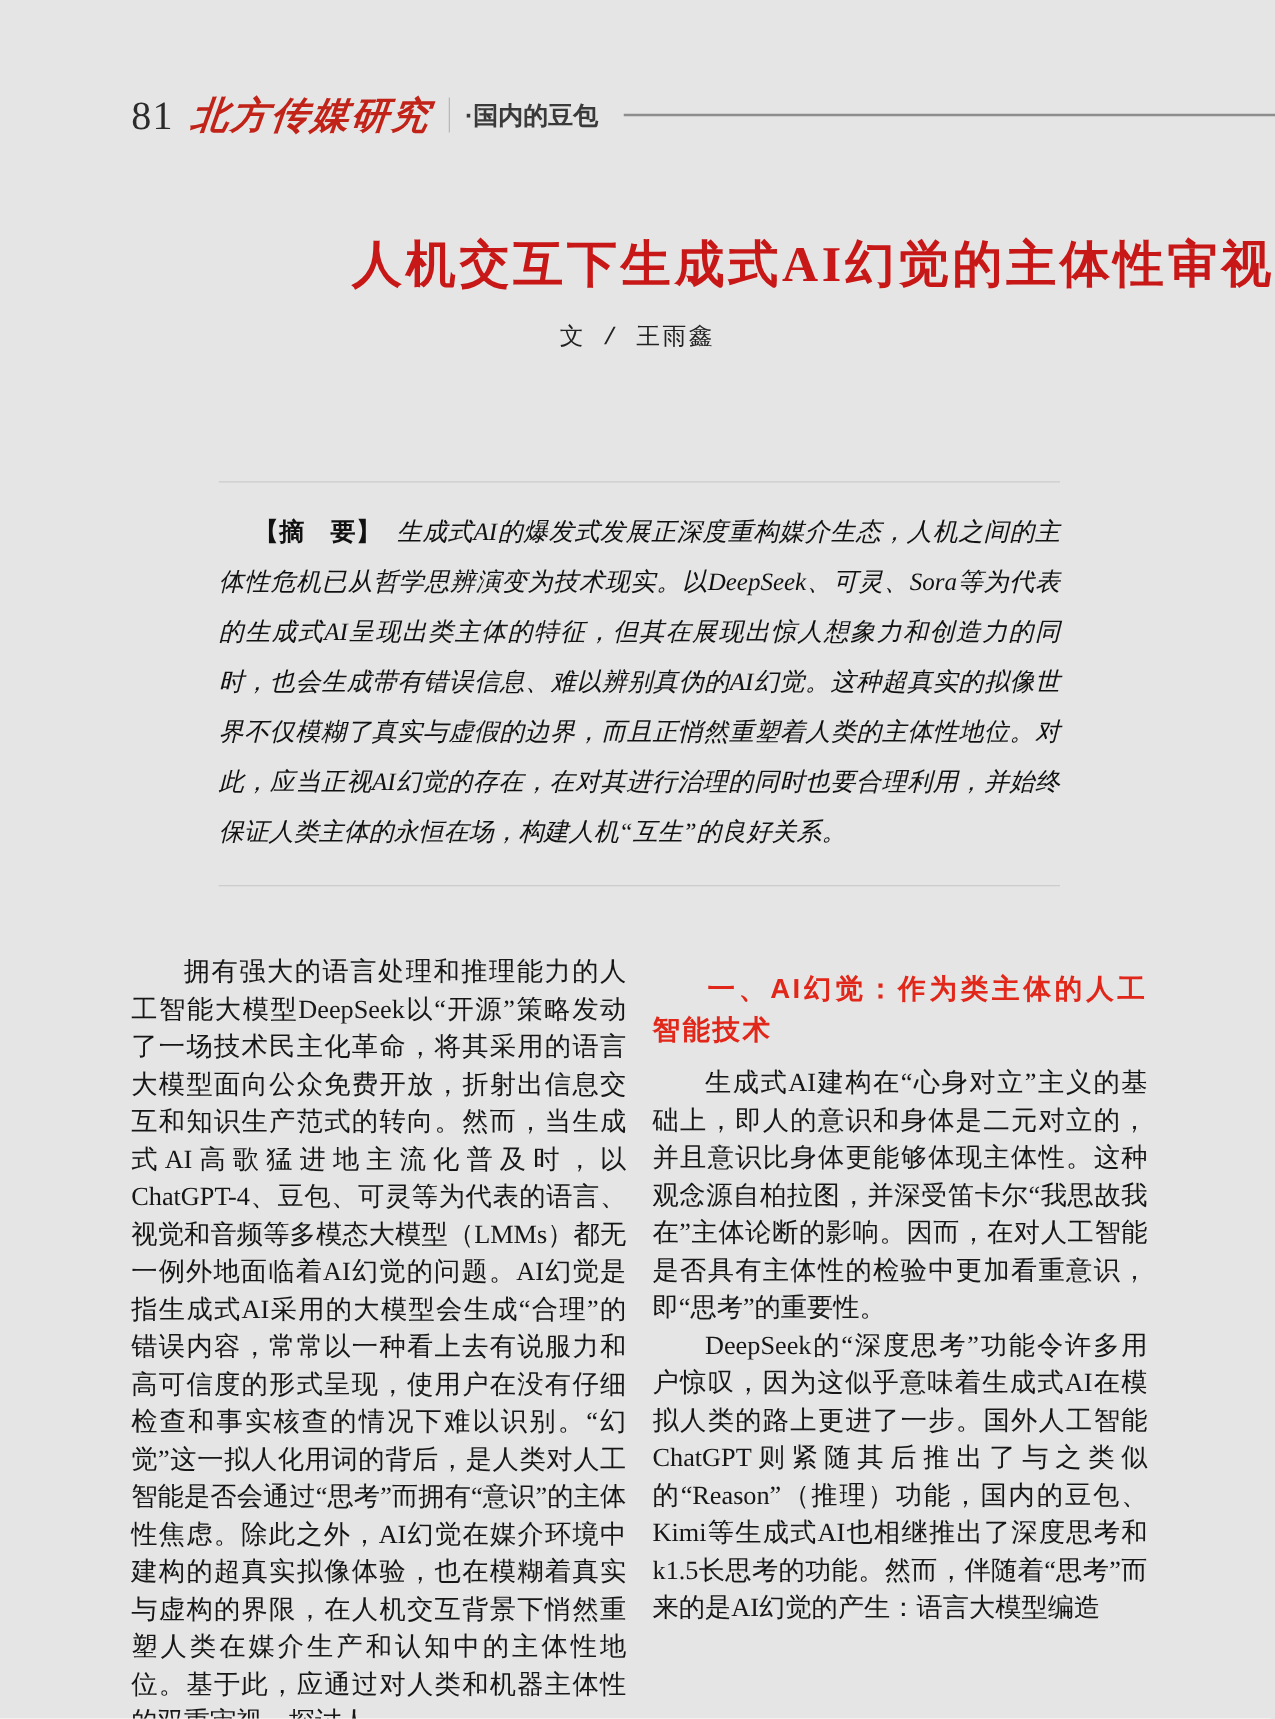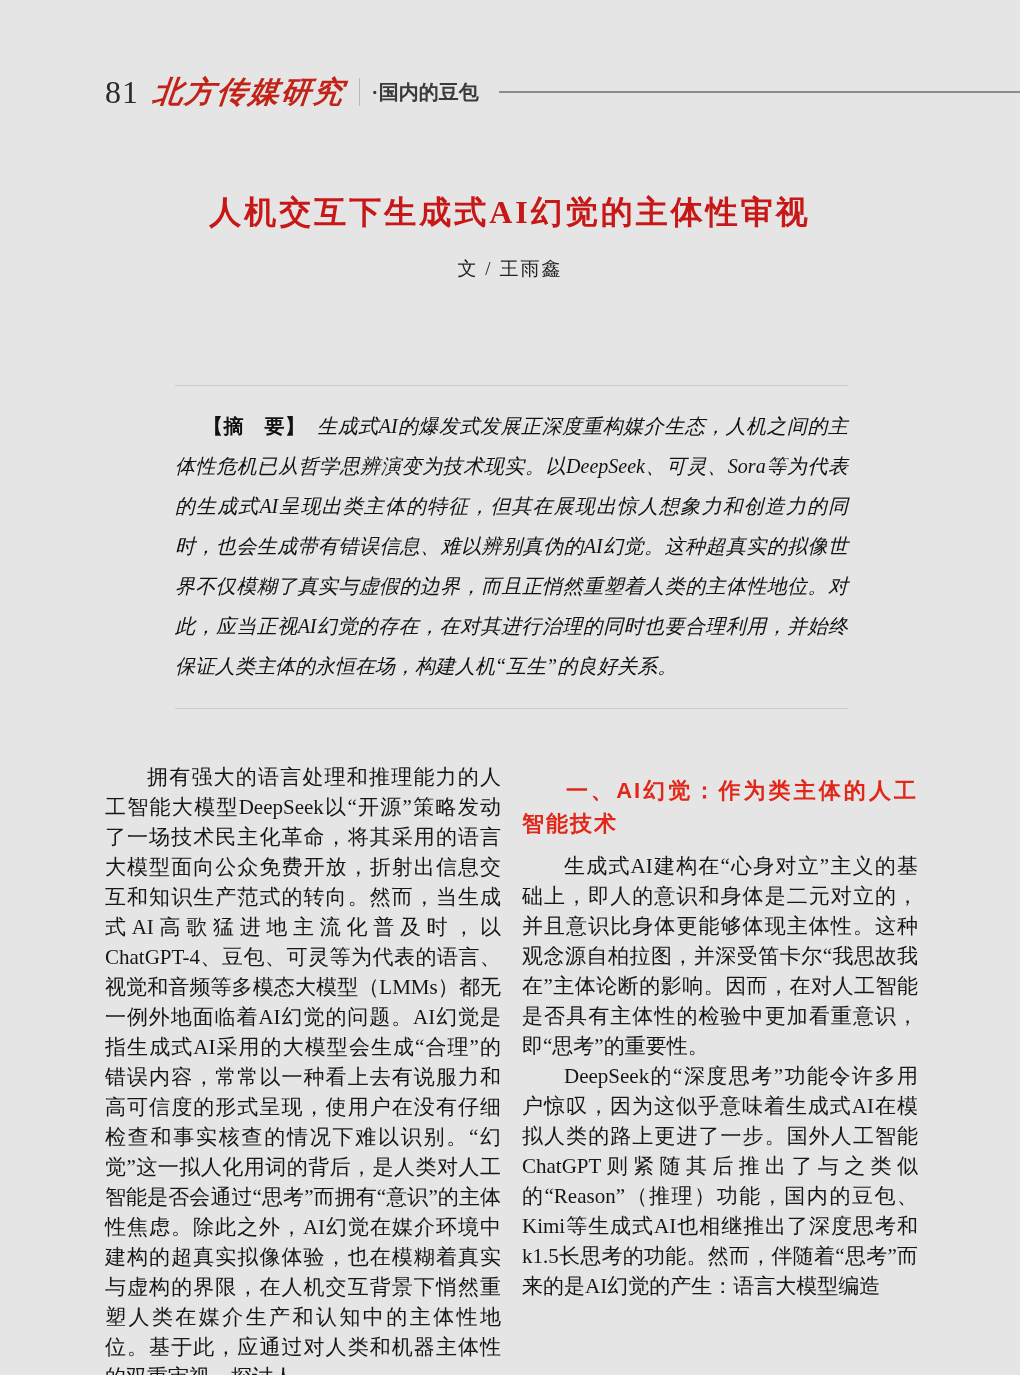--- a/index.html
+++ b/index.html
@@ -33,29 +33,29 @@
   .section-label{
     font-family:"Liberation Sans","DejaVu Sans",sans-serif;
     font-weight:bold;font-size:20px;color:#3a3a3a;white-space:nowrap;
   }
   .header-rule{
     flex:1;height:2px;background:#8d8d8d;margin-left:20px;align-self:center;
   }
   
   .article-title{
     position:absolute;left:0;right:0;top:186px;
-    text-align:center;
+    text-align:right;
     font-family:"Liberation Serif","DejaVu Serif",serif;
-    font-weight:bold;font-size:32px;line-height:52px;
+    font-weight:bold;font-size:40px;line-height:52px;
     color:#c81717;letter-spacing:3px;margin:0;
   }
   .byline{
     position:absolute;left:0;right:0;top:256px;
     text-align:center;font-size:19px;color:#222;
-    font-family:Liberation Serif, serif;
+    font-family:Liberation Mono, monospace;
     letter-spacing:2px;
   }
   
   .abstract-block{
     position:absolute;left:175px;width:673px;top:385px;
     border-top:1px solid #cccccc;border-bottom:1px solid #cccccc;
     padding:20px 0 22px 0;box-sizing:border-box;
   }
   .abstract-para{
     margin:0;

